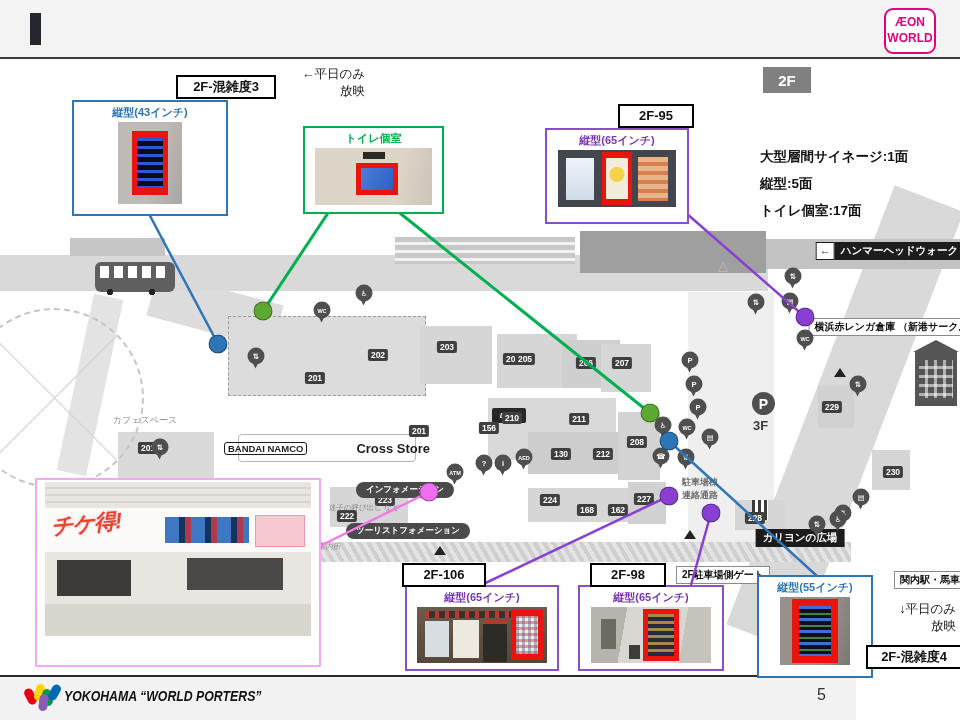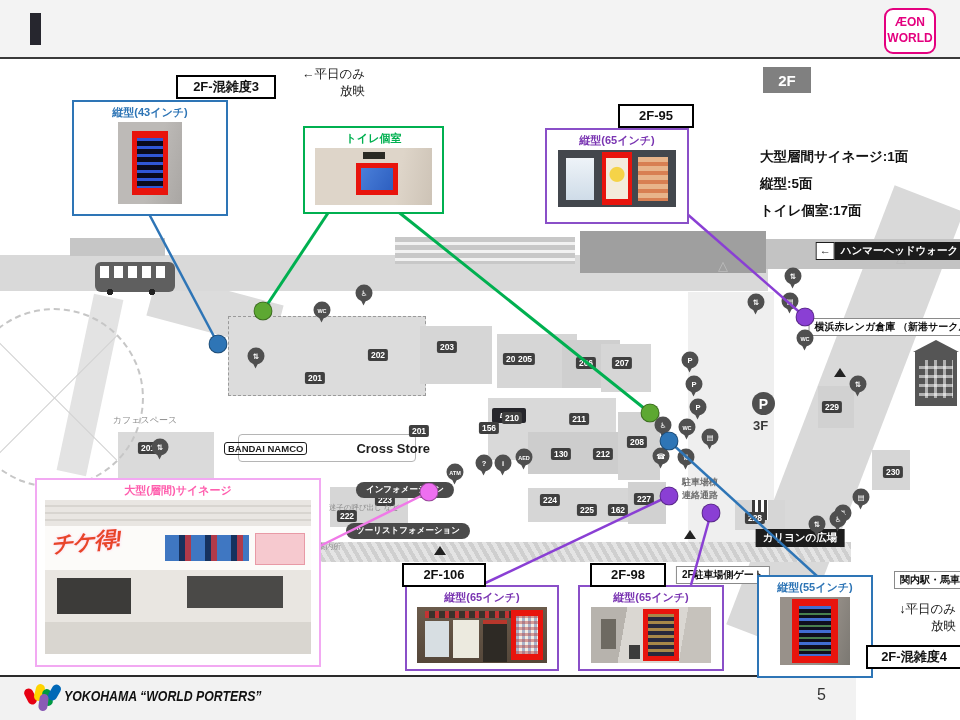--- a/index.html
+++ b/index.html
@@ -193,21 +193,21 @@
         <div class="chip" style="left: 148px; top: 220px;">201</div>
         <div class="chip" style="left: 489px; top: 200px;">156</div>
         <div class="chip" style="left: 512px; top: 190px;">210</div>
         <div class="chip" style="left: 579px; top: 191px;">211</div>
         <div class="chip" style="left: 637px; top: 214px;">208</div>
         <div class="chip" style="left: 561px; top: 226px;">130</div>
         <div class="chip" style="left: 603px; top: 226px;">212</div>
         <div class="chip" style="left: 385px; top: 272px;">223</div>
         <div class="chip" style="left: 347px; top: 288px;">222</div>
         <div class="chip" style="left: 550px; top: 272px;">224</div>
-        <div class="chip" style="left: 587px; top: 282px;">225</div>
+        <div class="chip" style="left: 587px; top: 282px;">168</div>
         <div class="chip" style="left: 618px; top: 282px;">162</div>
         <div class="chip" style="left: 644px; top: 271px;">227</div>
         <div class="chip" style="left: 755px; top: 290px;">228</div>
         <div class="chip" style="left: 832px; top: 179px;">229</div>
         <div class="chip" style="left: 893px; top: 244px;">230</div>
       </div>
     <div id="map-labels">
         <div class="mlabel plain" style="left: 145px; top: 192px; font-size: 9px; color: rgb(138, 138, 138);">カフェスペース</div>
         <div class="mlabel pill" style="left: 405px; top: 262px;">インフォメーション</div>
         <div class="mlabel plain" style="left: 364px; top: 280px; font-size: 7.5px; color: rgb(138, 138, 138);">迷子の呼び出し など</div>
@@ -317,21 +317,20 @@
         </div>
       </div>
       <div class="callout" style="left: 545px; top: 128px; width: 140px; height: 92px; border: 2.5px solid rgb(138, 79, 200);">
         <div class="clabel" style="color: rgb(122, 53, 178);">縦型(65インチ)</div>
         <div class="photo photo-65a">
           <div class="frame"></div>
           <div class="scr"></div>
         </div>
       </div>
       <div class="callout" style="left: 35px; top: 478px; width: 282px; height: 185px; border: 2.5px solid rgb(242, 169, 242);">
-        <div class="clabel" style="color: rgb(255, 95, 174);">大型(層間)サイネージ</div>
         <div class="photo photo-atrium">
           <div class="band-top"></div>
           <div class="banner">
             <span class="cheer">チケ得!</span>
           </div>
           <div class="scene"></div>
         </div>
       </div>
       <div class="callout" style="left: 405px; top: 585px; width: 150px; height: 82px; border: 2.5px solid rgb(138, 79, 200);">
         <div class="clabel" style="color: rgb(122, 53, 178);">縦型(65インチ)</div>

